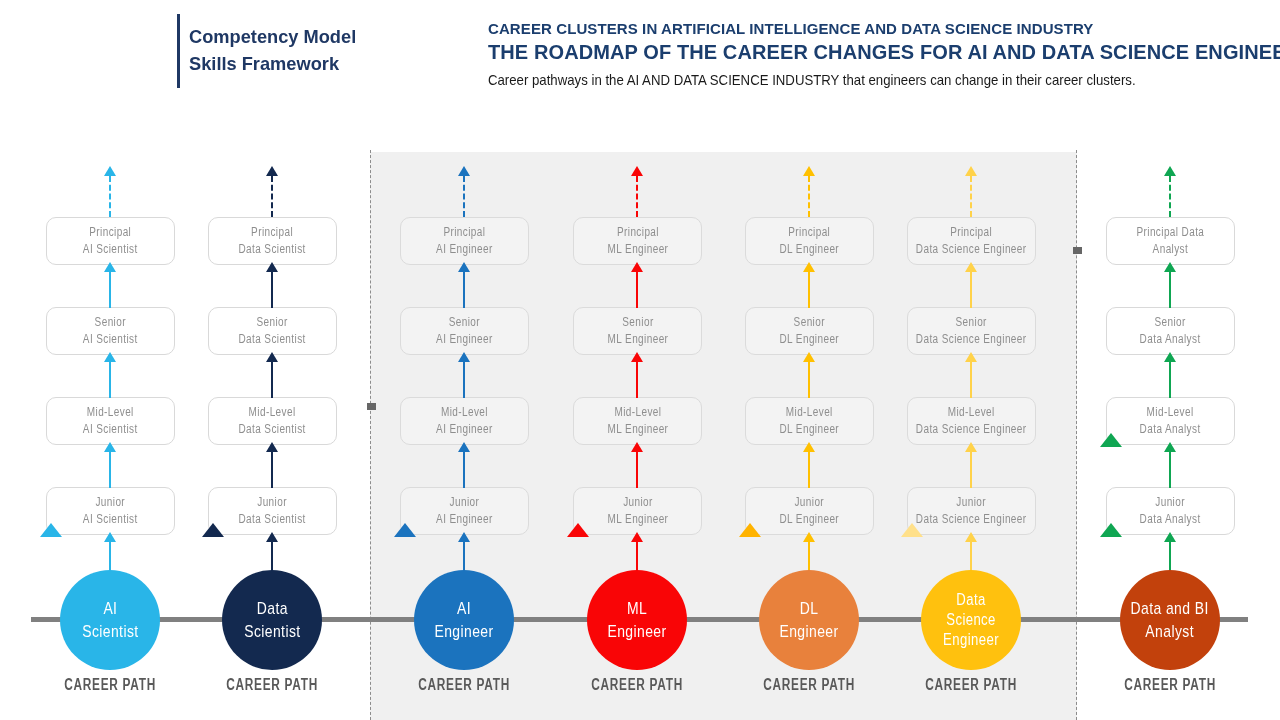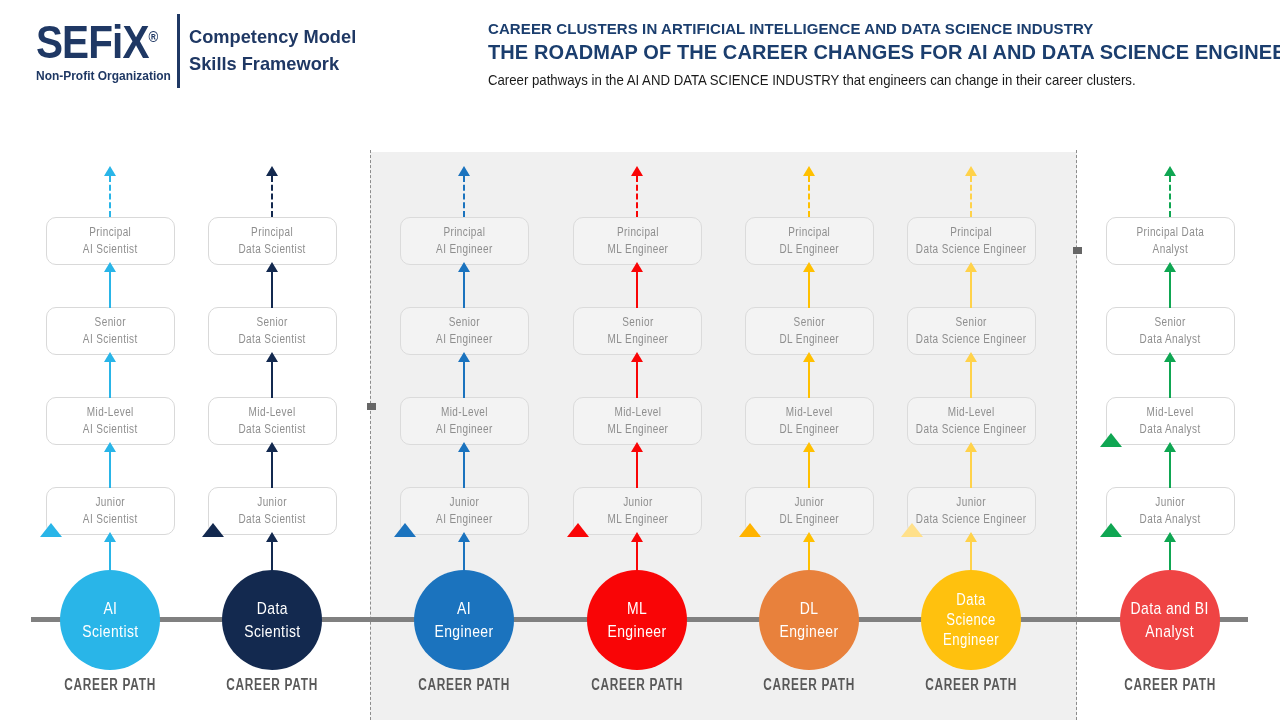--- a/index.html
+++ b/index.html
@@ -45,26 +45,20 @@
   .circle .txt.small{font-size:16px;line-height:20px;}
   .cpath{width:180px;text-align:center;}
   .cpath .txt{display:inline-block;transform:scaleX(.74);font-size:16px;font-weight:700;
               color:#595959;letter-spacing:1px;white-space:nowrap;}
 </style>
 </head>
 <body>
 
 <div id="canvas">
 
-  <div class="abs" id="logo">
-    <div id="brand-name">
-      <span>SEFiX</span><sup>®</sup>
-    </div>
-    <div id="brand-tagline">Non-Profit Organization</div>
-  </div>
   <div class="abs" id="logo-divider"></div>
   <div class="abs" id="product">
     <div>Competency Model</div>
     <div>Skills Framework</div>
   </div>
 
   <div class="abs" id="titles">
     <div id="title-kicker">CAREER CLUSTERS IN ARTIFICIAL INTELLIGENCE AND DATA SCIENCE INDUSTRY</div>
     <div id="main-title">THE ROADMAP OF THE CAREER CHANGES FOR AI AND DATA SCIENCE ENGINEER</div>
     <div id="subtitle">Career pathways in the AI AND DATA SCIENCE INDUSTRY that engineers can change in their career clusters.</div>
@@ -373,21 +367,21 @@
         <div class="ahead" style="left: 1164px; top: 262px; border-bottom-color: rgb(15, 166, 82); position: absolute;"></div>
         <div class="vline" style="left: 1168.75px; top: 271px; height: 37px; background: rgb(15, 166, 82); position: absolute;"></div>
         <div class="ahead" style="left: 1164px; top: 352px; border-bottom-color: rgb(15, 166, 82); position: absolute;"></div>
         <div class="vline" style="left: 1168.75px; top: 361px; height: 37px; background: rgb(15, 166, 82); position: absolute;"></div>
         <div class="ahead" style="left: 1164px; top: 442px; border-bottom-color: rgb(15, 166, 82); position: absolute;"></div>
         <div class="vline" style="left: 1168.75px; top: 451px; height: 37px; background: rgb(15, 166, 82); position: absolute;"></div>
         <div class="ahead" style="left: 1164px; top: 532px; border-bottom-color: rgb(15, 166, 82); position: absolute;"></div>
         <div class="vline" style="left: 1168.75px; top: 541px; height: 31px; background: rgb(15, 166, 82); position: absolute;"></div>
         <div class="tri" style="left: 1100px; top: 523px; border-bottom-color: rgb(15, 166, 82); position: absolute;"></div>
         <div class="tri" style="left: 1100px; top: 433px; border-bottom-color: rgb(15, 166, 82); position: absolute;"></div>
-        <div class="circle" style="left: 1120px; top: 570px; background: #ef4444; position: absolute; align-items: center;">
+        <div class="circle" style="left: 1120px; top: 570px; background: #c2410c; position: absolute; align-items: center;">
           <div class="txt">
             <div>Data and BI</div>
             <div>Analyst</div>
           </div>
         </div>
         <div class="cpath" style="left: 1080px; top: 676px; position: absolute;"><span class="txt">CAREER PATH</span></div>
       </div>
     </div>
 
 </div>

